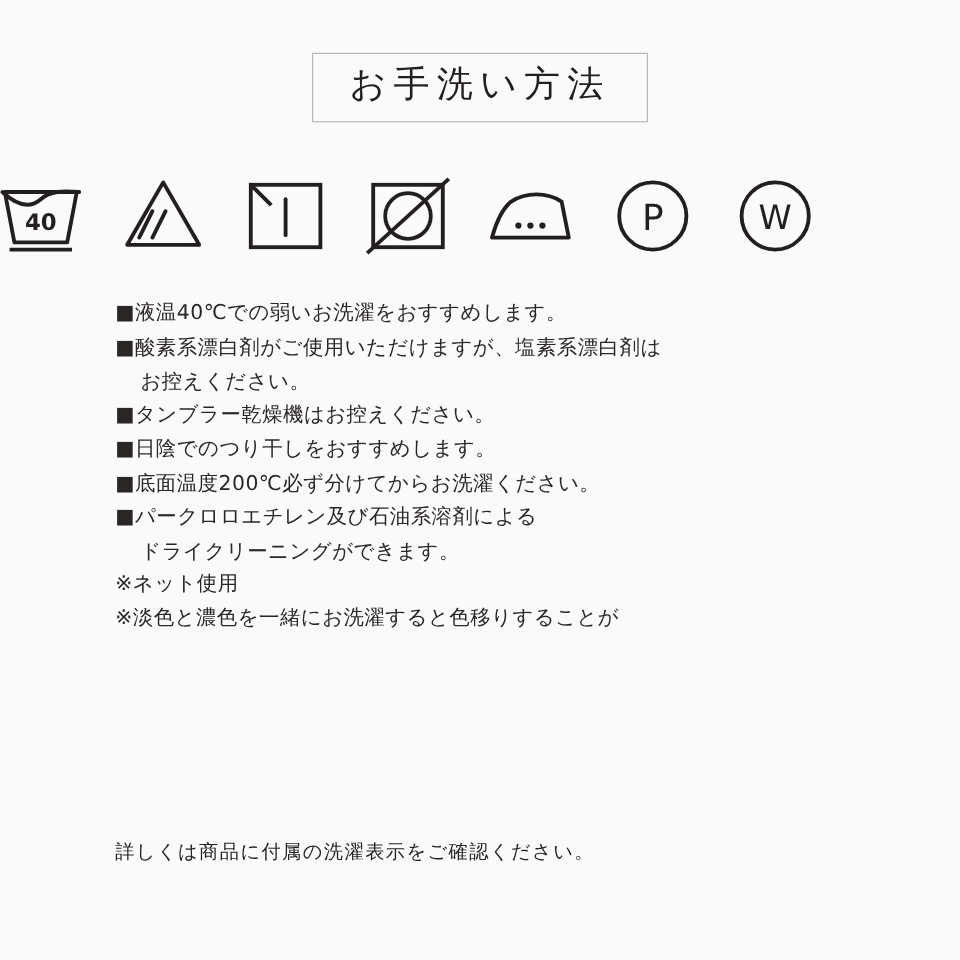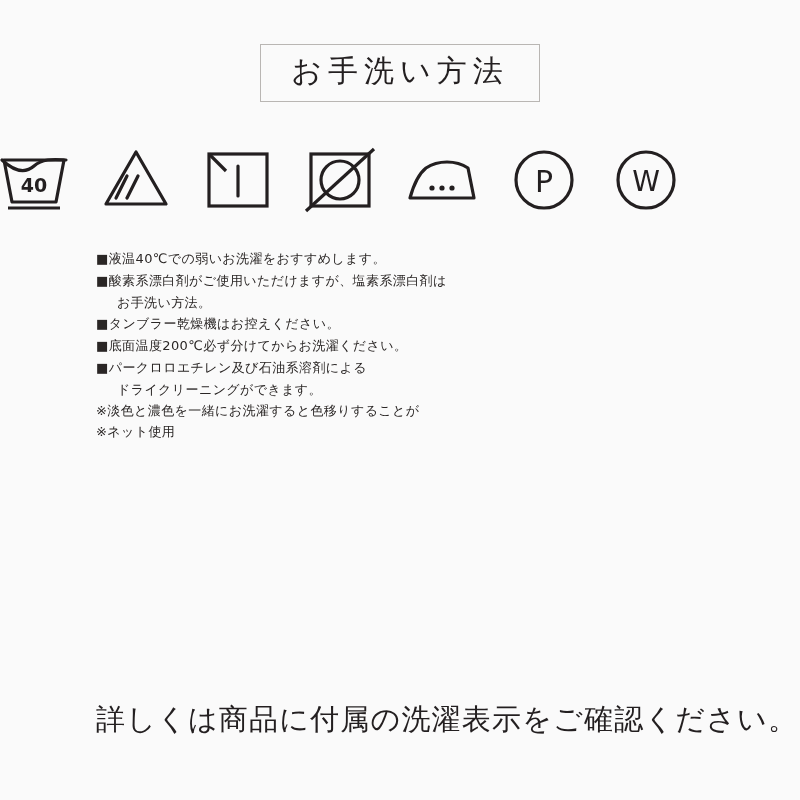--- a/index.html
+++ b/index.html
@@ -74,21 +74,21 @@
     display: block;
   }
 
   
   .notes {
     position: absolute;
     left: 96px;
     top: 248px;
     width: 640px;
     font-family: "DejaVu Sans", "Liberation Sans", sans-serif;
-    font-size: 13px;
+    font-size: 17px;
     line-height: 1.62;
     color: #2a2625;
     letter-spacing: 0.4px;
   }
   .note-row {
     display: block;
     margin-bottom: 1px;
     white-space: nowrap;
   }
   .note-sub {
@@ -106,21 +106,21 @@
     white-space: nowrap;
   }
 
   
   .footer {
     position: absolute;
     left: 96px;
     top: 700px;
     width: 640px;
     font-family: Liberation Mono, monospace;
-    font-size: 29px;
+    font-size: 16px;
     letter-spacing: 1.2px;
     color: #231f20;
     white-space: nowrap;
   }
 </style>
 </head>
 <body>
 
 <div class="page">
   <div class="panel"></div>
@@ -187,30 +187,31 @@
         <circle cx="38" cy="40" r="28" fill="none" stroke="#231f20" stroke-width="3.2"></circle>
         <text x="38" y="51" text-anchor="middle" font-family="DejaVu Sans, sans-serif" font-size="28" fill="#231f20">W</text>
       </svg>
     </span>
   </div>
 
   <div class="notes">
     <span class="note-row">■液温40℃での弱いお洗濯をおすすめします。</span>
 
     <span class="note-row">■酸素系漂白剤がご使用いただけますが、塩素系漂白剤は</span>
-    <span class="note-sub">お手洗い方法。</span>
+    <span class="note-sub">お控えください。</span>
 
     <span class="note-row">■タンブラー乾燥機はお控えください。</span>
 
+    <span class="note-row">■日陰でのつり干しをおすすめします。</span>
 
     <span class="note-row">■底面温度200℃必ず分けてからお洗濯ください。</span>
 
     <span class="note-row">■パークロロエチレン及び石油系溶剤による</span>
     <span class="note-sub">ドライクリーニングができます。</span>
 
 
+    <span class="star-row">※ネット使用</span>
+
     <span class="star-row">※淡色と濃色を一緒にお洗濯すると色移りすることが</span>
-
-    <span class="star-row">※ネット使用</span>
   </div>
 
   <div class="footer">詳しくは商品に付属の洗濯表示をご確認ください。</div>
 </div>
 
 </body></html>

